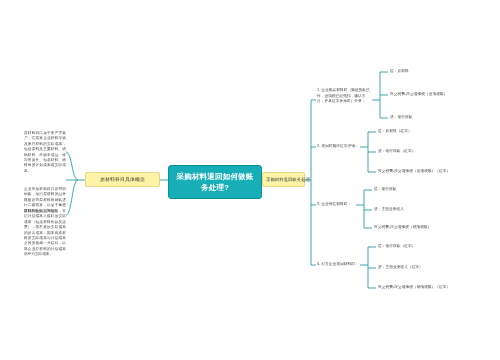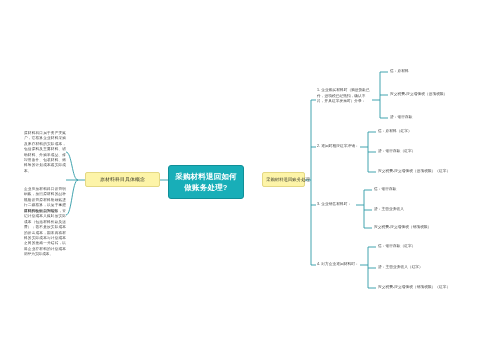--- a/index.html
+++ b/index.html
@@ -117,21 +117,21 @@
       <path d="M364 228 L372 228"></path>
 
       <path d="M360 265 L368 265"></path>
       <path d="M368 247 L368 288"></path>
       <path d="M368 247 L376 247"></path>
       <path d="M368 268 L376 268"></path>
       <path d="M368 288 L376 288"></path>
     </g>
   </svg>
 
-  <div class="node central" style="left:168px;top:165px;width:76px;">采购材料退回如何做账务处理?</div>
+  <div class="node central" style="left:168px;top:165px;width:94px;">采购材料退回如何做账务处理?</div>
 
   <div class="node topic" style="left:85px;top:172px;width:75px;">原材料科目具体概念</div>
 
   <div class="node para" style="left:24px;top:131px;width:42px;">原材料科目属于资产类账户，它核算企业材料采购及库存材料的实际成本，包括原料及主要材料、辅助材料、外购半成品、修理用备件、包装材料、燃料等的计划成本或实际成本。</div>
 
   <div class="node para" style="left:24px;top:187px;width:42px;">企业应按材料科目设置明细账，按照原材料的品种规格设置原材料明细账进行二级核算，以便于掌握材料的收发结存情况。</div>
 
   <div class="node para" style="left:24px;top:209px;width:42px;">原材料验收入库增加，登记计划成本入账时按实际成本（包括材料价款及运费）；若不是按实际成本的发出成本，期末再将材料的实际成本与计划成本之间的差额一并结转，以将企业存材料的计划成本调整为实际成本。</div>
 
   <div class="node topic" style="left:262px;top:172px;width:43px;font-size:4.4px;">采购材料退回账务处理</div>

